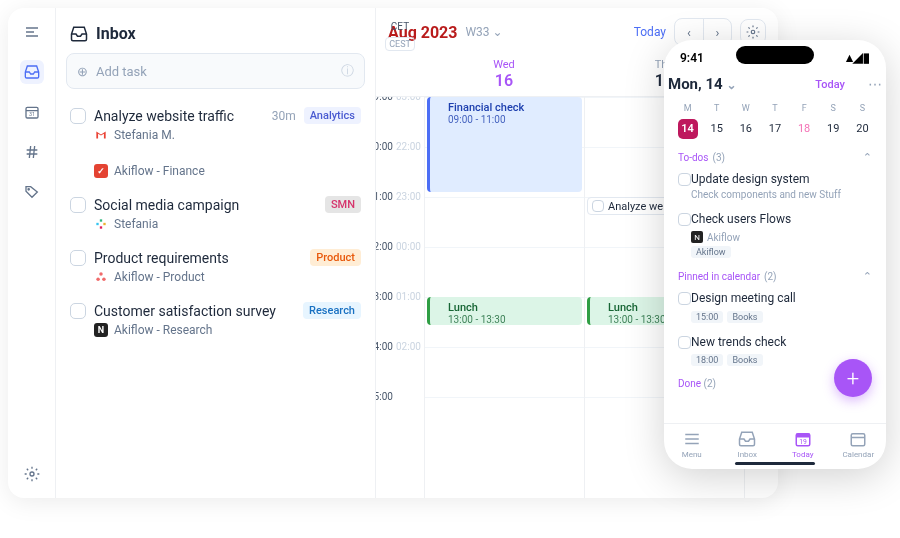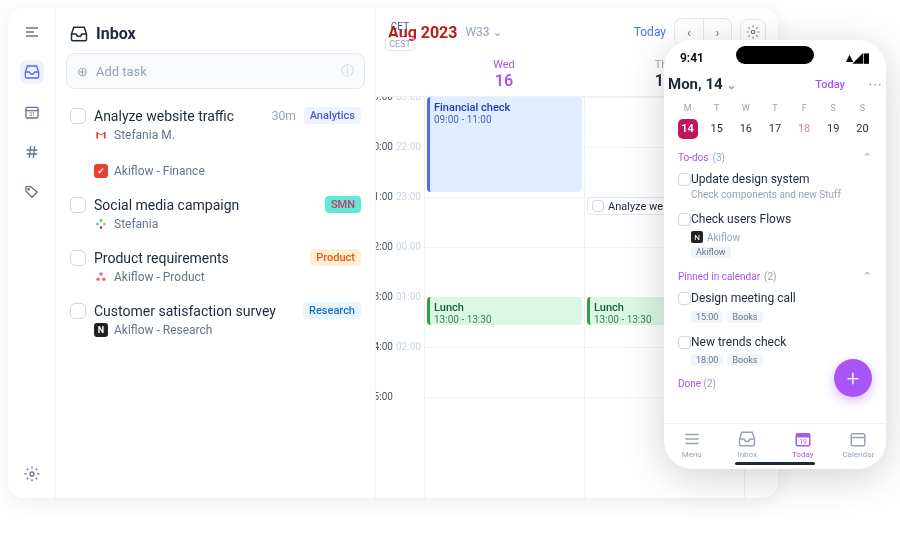--- a/index.html
+++ b/index.html
@@ -16,21 +16,21 @@
 .add-task{display:flex;align-items:center;gap:8px;background:#f8fafc;border:1px solid #e2e8f0;border-radius:8px;padding:8px 10px;color:#94a3b8;font-size:13px;margin-bottom:10px}
 .add-task .info{margin-left:auto;color:#cbd5e1}
 .task{padding:8px 4px 10px;border-bottom:0}
 .task-row{display:flex;align-items:center;gap:8px}
 .chk{width:16px;height:16px;border:1.5px solid #cbd5e1;border-radius:5px;flex-shrink:0}
 .task-title{font-size:14px;color:#1e293b;flex:1}
 .dur{font-size:12px;color:#94a3b8;}
 .tag{font-size:11px;padding:2px 6px;border-radius:4px;font-weight:500}
 .tag.analytics{background:#eef2ff;color:#4a5bd1}
 .tag.finance{background:#e6f8ea;color:#2f9e44}
-.tag.smn{background:#5eead4;color:#d6336c}
+.tag.smn{background:#e5e5e5;color:#d6336c}
 .tag.product{background:#ffedd5;color:#e8590c}
 .tag.research{background:#e7f5ff;color:#1971c2}
 .task-sub{display:flex;align-items:center;gap:6px;padding-left:24px;margin-top:4px;font-size:12px;color:#64748b}
 .src-icon{width:14px;height:14px;border-radius:3px;display:inline-flex;align-items:center;justify-content:center;font-size:9px;color:#fff;font-weight:700}
 .src-gmail{background:#fff;position:relative}
 .src-todoist{background:#e44332}
 .src-slack{background:#fff}
 .src-asana{background:#fff}
 .src-notion{background:#222;color:#fff}
 .cal{flex:1;display:flex;flex-direction:column}
@@ -52,21 +52,21 @@
 .tz-col{position:absolute;left:0;top:0;width:48px}
 .tz-row{height:50px;position:relative}
 .tz-h{font-size:10px;color:#475569;text-align:right;padding-right:4px;position:absolute;right:28px;top:-6px;width:28px}
 .tz-h2{font-size:10px;color:#cbd5e1;text-align:right;padding-right:4px;position:absolute;right:0;top:-6px;width:28px}
 .tz-head{position:absolute;top:-35px;left:0;width:48px;text-align:center}
 .tz-head .c1{font-size:10px;color:#475569}
 .tz-head .c2{font-size:9px;color:#94a3b8;border:1px solid #e2e8f0;border-radius:4px;padding:1px 3px;display:inline-block;margin-top:2px}
 .grid-cols{position:absolute;left:48px;right:0;top:0;bottom:0;display:flex}
 .grid-col{flex:1;border-left:1px solid #eef0f3;position:relative}
 .hline{position:absolute;left:48px;right:0;border-top:1px solid #f1f5f9}
-.evt{position:absolute;left:2px;right:2px;border-radius:4px;padding:4px 4px;font-size:11px}
+.evt{position:absolute;left:2px;right:2px;border-radius:4px;padding:4px 18px;font-size:11px}
 .evt-title{font-weight:500}
 .evt-time{font-size:10px;opacity:.8}
 .evt.fin{background:#e0ecff;border-left:3px solid #4c6ef5;color:#1e40af}
 .evt.lunch{background:#dcf5e7;border-left:3px solid #2f9e44;color:#166534}
 .evt.ana{background:#fff;border:1px solid #e2e8f0;color:#1e293b;display:flex;align-items:center;gap:4px;padding:2px 4px}
 .evt.ana .chk{width:12px;height:12px;border-radius:4px}
 .evt.dclip{background:#fff3de;border-left:3px solid #f59e0b;color:#92400e}
 .phone{position:absolute;right:14px;top:40px;width:222px;height:429px;background:#fff;border-radius:28px;box-shadow:0 8px 40px rgba(0,0,0,.18);overflow:hidden;display:flex;flex-direction:column}
 .notch{position:absolute;top:6px;left:50%;transform:translateX(-50%);width:78px;height:18px;background:#000;border-radius:10px;z-index:2}
 .status{display:flex;align-items:center;justify-content:space-between;padding:10px 16px 0;font-size:12px;font-weight:600}

